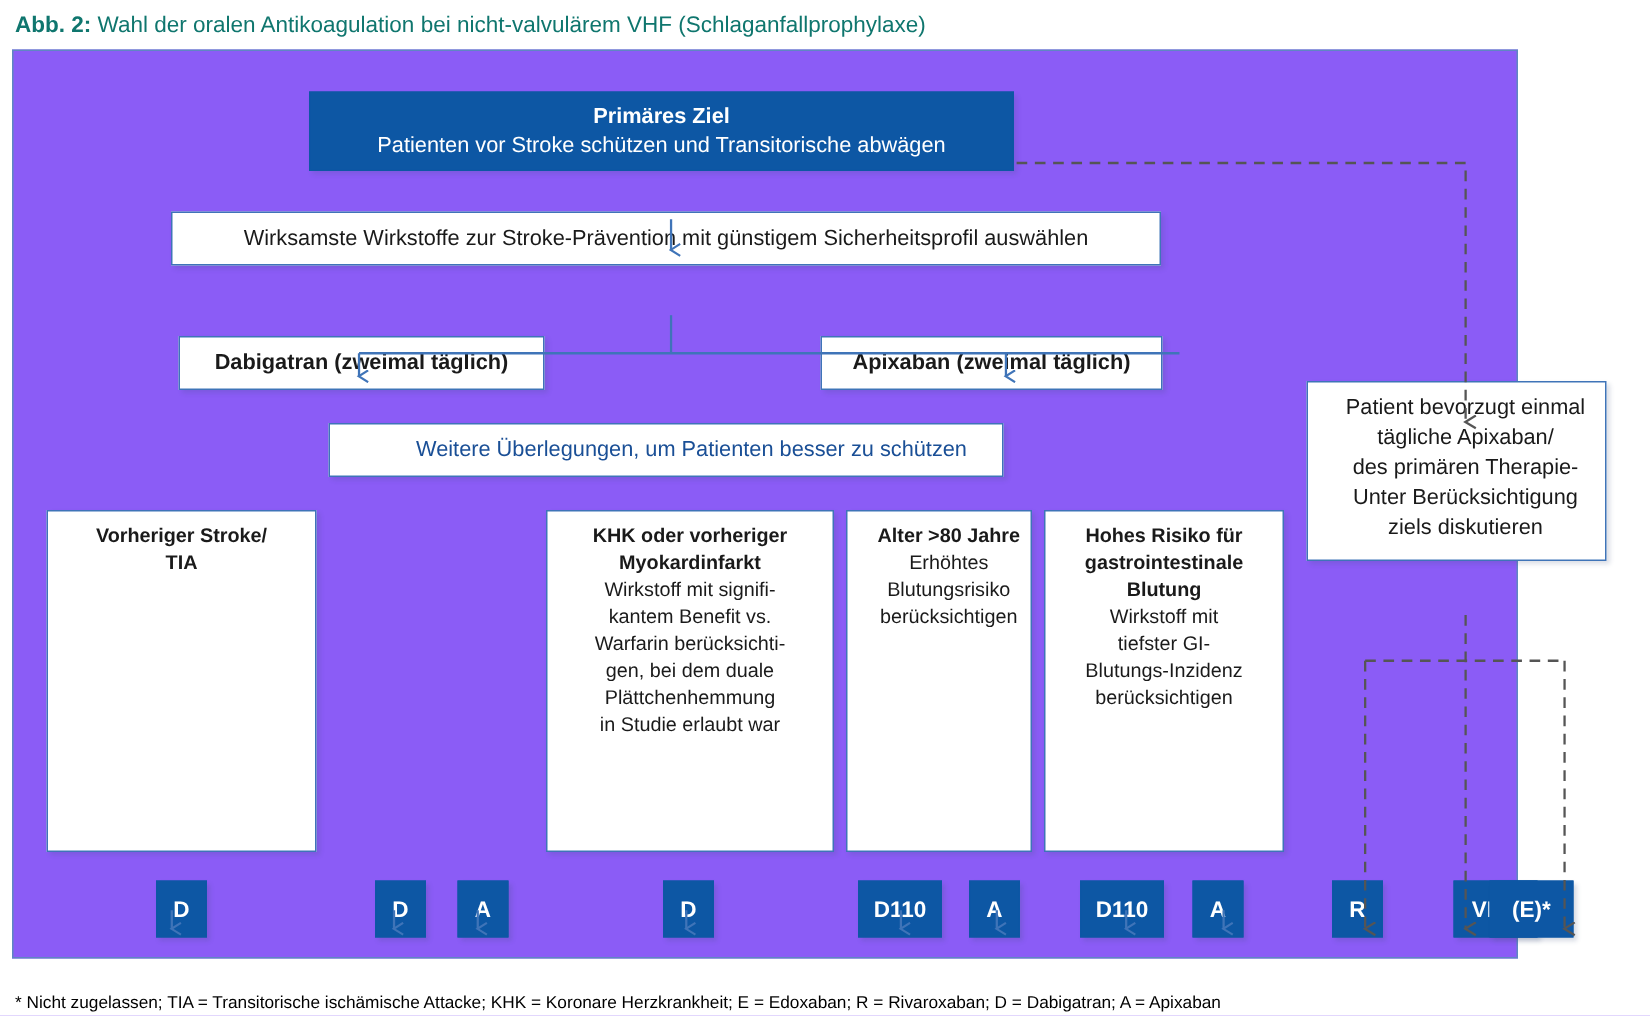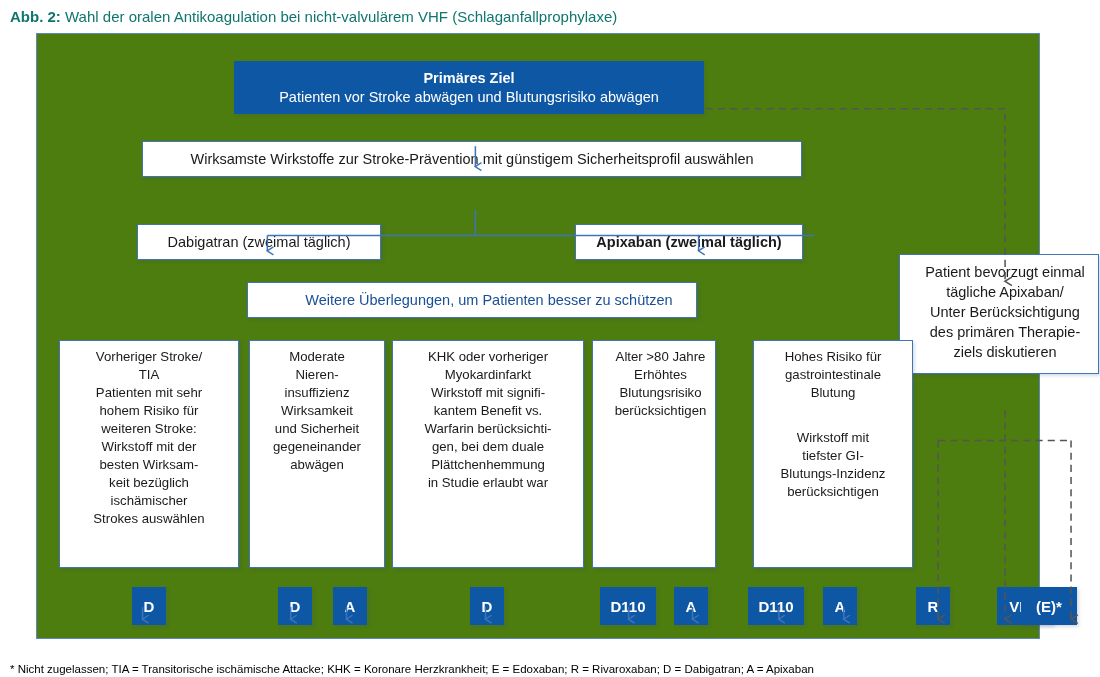--- a/index.html
+++ b/index.html
@@ -30,24 +30,23 @@
     font-weight: bold;
   }
 
   
   #figure {
     position: absolute;
     left: 8px;
     top: 33px;
     width: 1004px;
     height: 606px;
-    background: #4d7c0f;
+    background: #8b5cf6;
     border: 1px solid #5f86c2;
     box-sizing: border-box;
-    margin-left: 28px;
   }
 
   
   #footnote {
     position: absolute;
     left: 10px;
     top: 650px;
     font-size: 11.5px;
     line-height: 14px;
     white-space: nowrap;
@@ -95,22 +94,22 @@
   #n-primary .l1 { font-weight: bold; }
 
   
   #n-select {
     left: 105px; top: 107px; width: 660px; height: 36px;
     font-size: 14.5px;
   }
 
   
   #n-dabi {
-    left: 100px; top: 190px; width: 244px; height: 36px;
-    font-size: 14.5px; font-weight: normal; align-items: center;
+    left: 110px; top: 190px; width: 244px; height: 36px;
+    font-size: 14.5px; font-weight: bold; align-items: center;
   }
   #n-apix {
     left: 538px; top: 190px; width: 228px; height: 36px;
     font-size: 14.5px; font-weight: bold;
   }
 
   
   #n-further {
     left: 210px; top: 248px; width: 450px; height: 36px;
     font-size: 14.5px;
@@ -131,23 +130,23 @@
     top: 306px;
     height: 228px;
     font-size: 13.2px;
     line-height: 18px;
     padding: 7px 7px 0 7px;
   }
   #col-0 { left: 22px;  width: 180px; }
   #col-1 { left: 212px; width: 136px; }
   #col-2 { left: 355px; width: 192px; }
   #col-3 { left: 555px; width: 124px; padding-left: 20px; }
-  #col-4 { left: 716px; width: 160px; gap: 27px; }
-
-  .col .head { font-weight: normal; }
+  #col-4 { left: 687px; width: 160px; }
+
+  .col .head { font-weight: bold; }
 
   
   .badge {
     position: absolute;
     top: 553px;
     height: 38px;
     background: #0d57a4;
     border: 1px solid #0d57a4;
     color: #fff;
     font-size: 15px;
@@ -185,21 +184,21 @@
 <body>
 
 <div id="caption">
   <span class="lead">Abb. 2:</span><span> Wahl der oralen Antikoagulation bei nicht-valvulärem VHF (Schlaganfallprophylaxe)</span>
 </div>
 
 <div id="figure">
 
   <div class="node filled" id="n-primary">
     <div class="l1">Primäres Ziel</div>
-    <div class="l2">Patienten vor Stroke abwägen und Blutungsrisiko abwägen</div>
+    <div class="l2">Patienten vor Stroke schützen und Transitorische abwägen</div>
   </div>
 
   <div class="node outline" id="n-select">
     <div>Wirksamste Wirkstoffe zur Stroke-Prävention mit günstigem Sicherheitsprofil auswählen</div>
   </div>
 
   <div class="node outline" id="n-dabi">
     <div>Dabigatran (zweimal täglich)</div>
   </div>
 
@@ -207,32 +206,27 @@
     <div>Apixaban (zweimal täglich)</div>
   </div>
 
   <div class="node outline" id="n-further">
     <div>Weitere Überlegungen, um Patienten besser zu schützen</div>
   </div>
 
   <div class="node outline topalign" id="n-right">
     <div>Patient bevorzugt einmal</div>
     <div>tägliche Apixaban/</div>
+    <div>des primären Therapie-</div>
     <div>Unter Berücksichtigung</div>
-    <div>des primären Therapie-</div>
     <div>ziels diskutieren</div>
   </div>
 
   <div class="node outline topalign col" id="col-0">
     <div class="head">Vorheriger Stroke/<br>TIA</div>
-    <div class="body">Patienten mit sehr<br>hohem Risiko für<br>weiteren Stroke:<br>Wirkstoff mit der<br>besten Wirksam-<br>keit bezüglich<br>ischämischer<br>Strokes auswählen</div>
-  </div>
-  <div class="node outline topalign col" id="col-1">
-    <div class="head">Moderate<br>Nieren-<br>insuffizienz</div>
-    <div class="body">Wirksamkeit<br>und Sicherheit<br>gegeneinander<br>abwägen</div>
   </div>
   <div class="node outline topalign col" id="col-2">
     <div class="head">KHK oder vorheriger<br>Myokardinfarkt</div>
     <div class="body">Wirkstoff mit signifi-<br>kantem Benefit vs.<br>Warfarin berücksichti-<br>gen, bei dem duale<br>Plättchenhemmung<br>in Studie erlaubt war</div>
   </div>
   <div class="node outline topalign col" id="col-3">
     <div class="head">Alter &gt;80 Jahre</div>
     <div class="body">Erhöhtes<br>Blutungsrisiko<br>berücksichtigen</div>
   </div>
   <div class="node outline topalign col" id="col-4">

